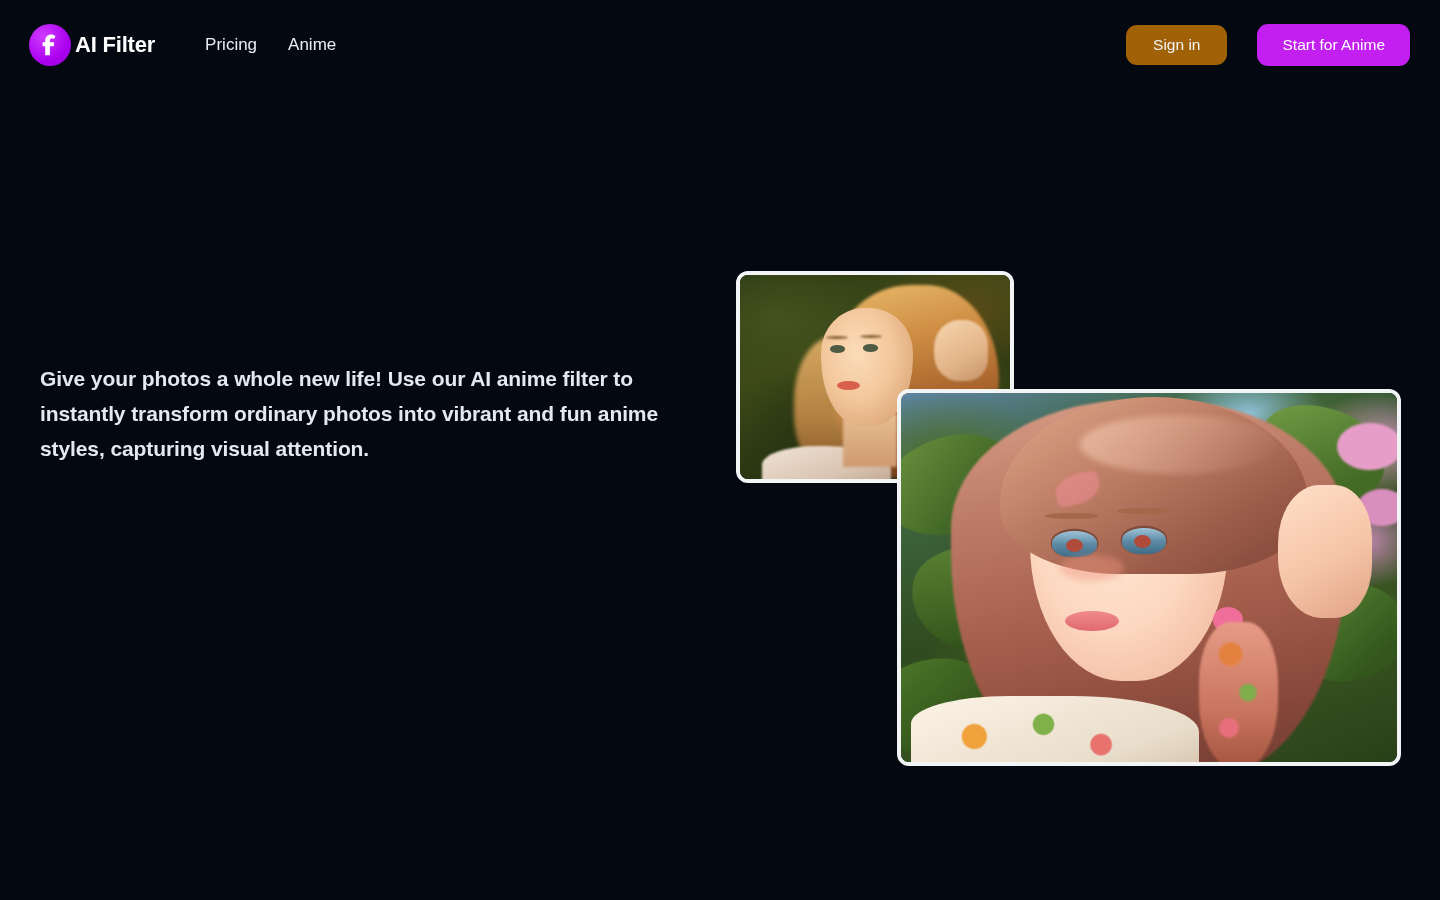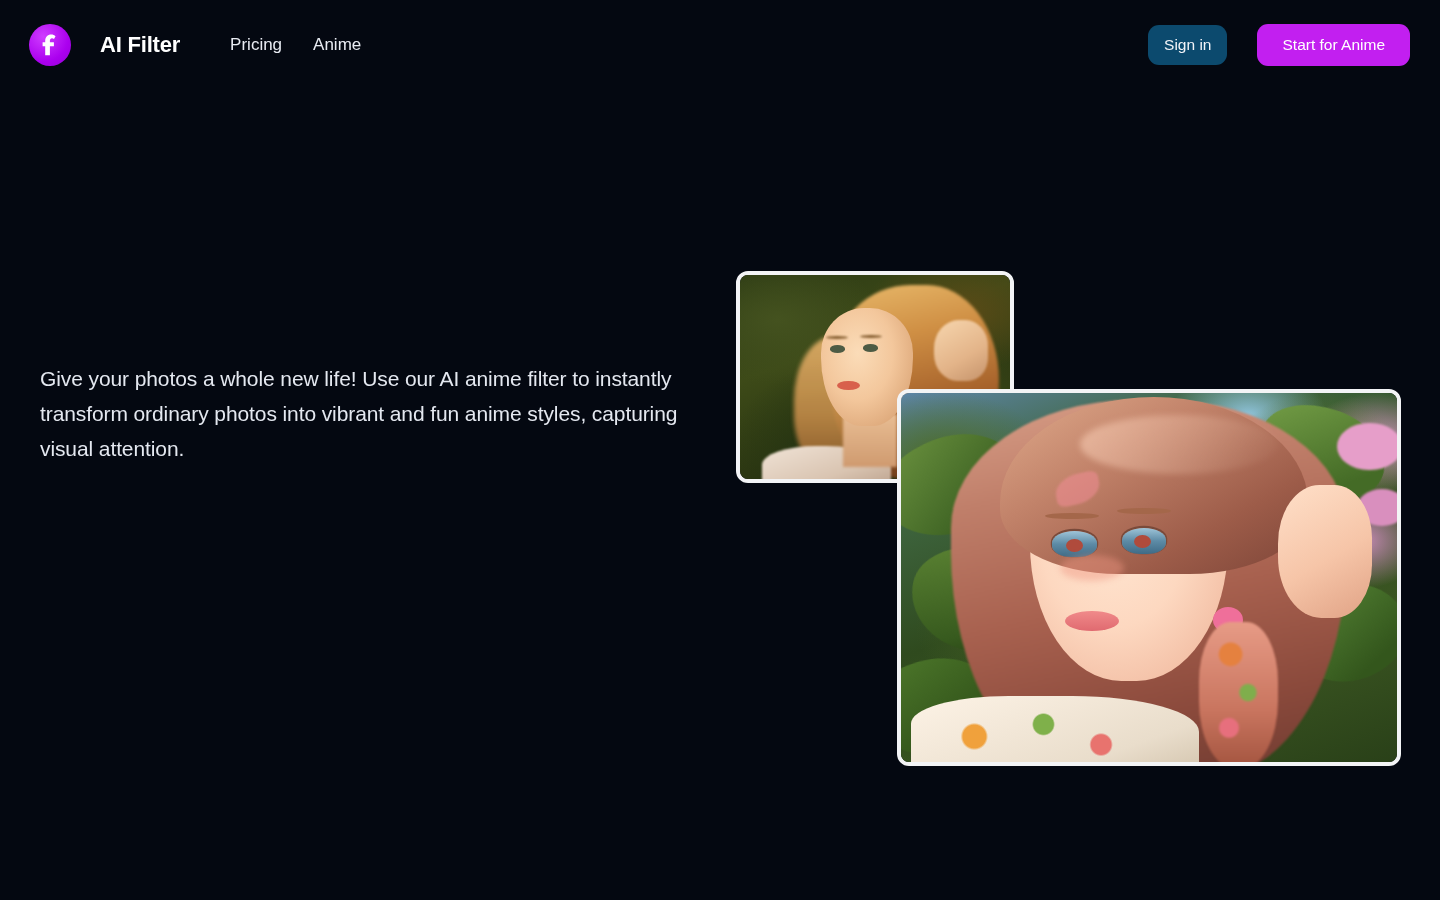--- a/index.html
+++ b/index.html
@@ -28,21 +28,21 @@
     border-radius:14px; overflow:hidden;
     background:#0b0f1a; border:1px solid rgba(255,255,255,0.045);
   }
 
   
   .header {
     position:absolute; top:0; left:0; width:1440px; height:90px;
     background:#040811; z-index:20;
     display:flex; align-items:center;
   }
-  .brand { display:flex; align-items:center; gap:29px; margin-left:29px; }
+  .brand { display:flex; align-items:center; gap:4px; margin-left:29px; }
   .logo-mark {
     width:42px; height:42px; border-radius:50%;
     background:radial-gradient(circle at 34% 30%, #cf3cff 0%, #ab00ef 62%, #9400d6 100%);
     display:flex; align-items:center; justify-content:center;
     flex:none;
   }
   .logo-mark svg { display:block; }
   .brand-name {
     color:#ffffff; font-size:22px; font-weight:700; letter-spacing:-0.2px;
     white-space:nowrap;
@@ -54,32 +54,32 @@
   }
   .header-actions {
     margin-left:auto; margin-right:30px;
     display:flex; align-items:center; gap:30px;
   }
   .btn {
     border:none; border-radius:11px; cursor:pointer;
     font-family:"Liberation Sans", sans-serif;
     font-size:15.5px; font-weight:500; white-space:nowrap;
   }
-  .btn-signin { background:#0c4a6e; color:#f2f4f8; padding:11px 16px; }
+  .btn-signin { background:#a16207; color:#f2f4f8; padding:11px 27px; }
   .btn-start  { background:#c21ff0; color:#ffffff; padding:12px 25px; font-weight:500; }
 
   
   .hero-copy { position:absolute; left:40px; top:325px; width:670px; }
   .hero-title {
     color:#ffffff; font-size:57px; line-height:1.06; font-weight:700;
     letter-spacing:-1.6px;
   }
   .hero-sub {
     margin-top:36px; color:#e4e8f0; font-size:21px; line-height:1.67;
-    font-weight:400; letter-spacing:-0.1px; max-width:655px;
+    font-weight:700; letter-spacing:-0.1px; max-width:655px;
   }
 
   
   .photo-frame { position:absolute; border:4px solid #f3f4f6; border-radius:12px; overflow:hidden; }
 
   .photo-original { left:736px; top:271px; width:278px; height:212px; z-index:5; }
   .photo-anime    { left:897px; top:389px; width:504px; height:377px; z-index:6; }
 
   .ph-inner { position:absolute; inset:0; }
 

